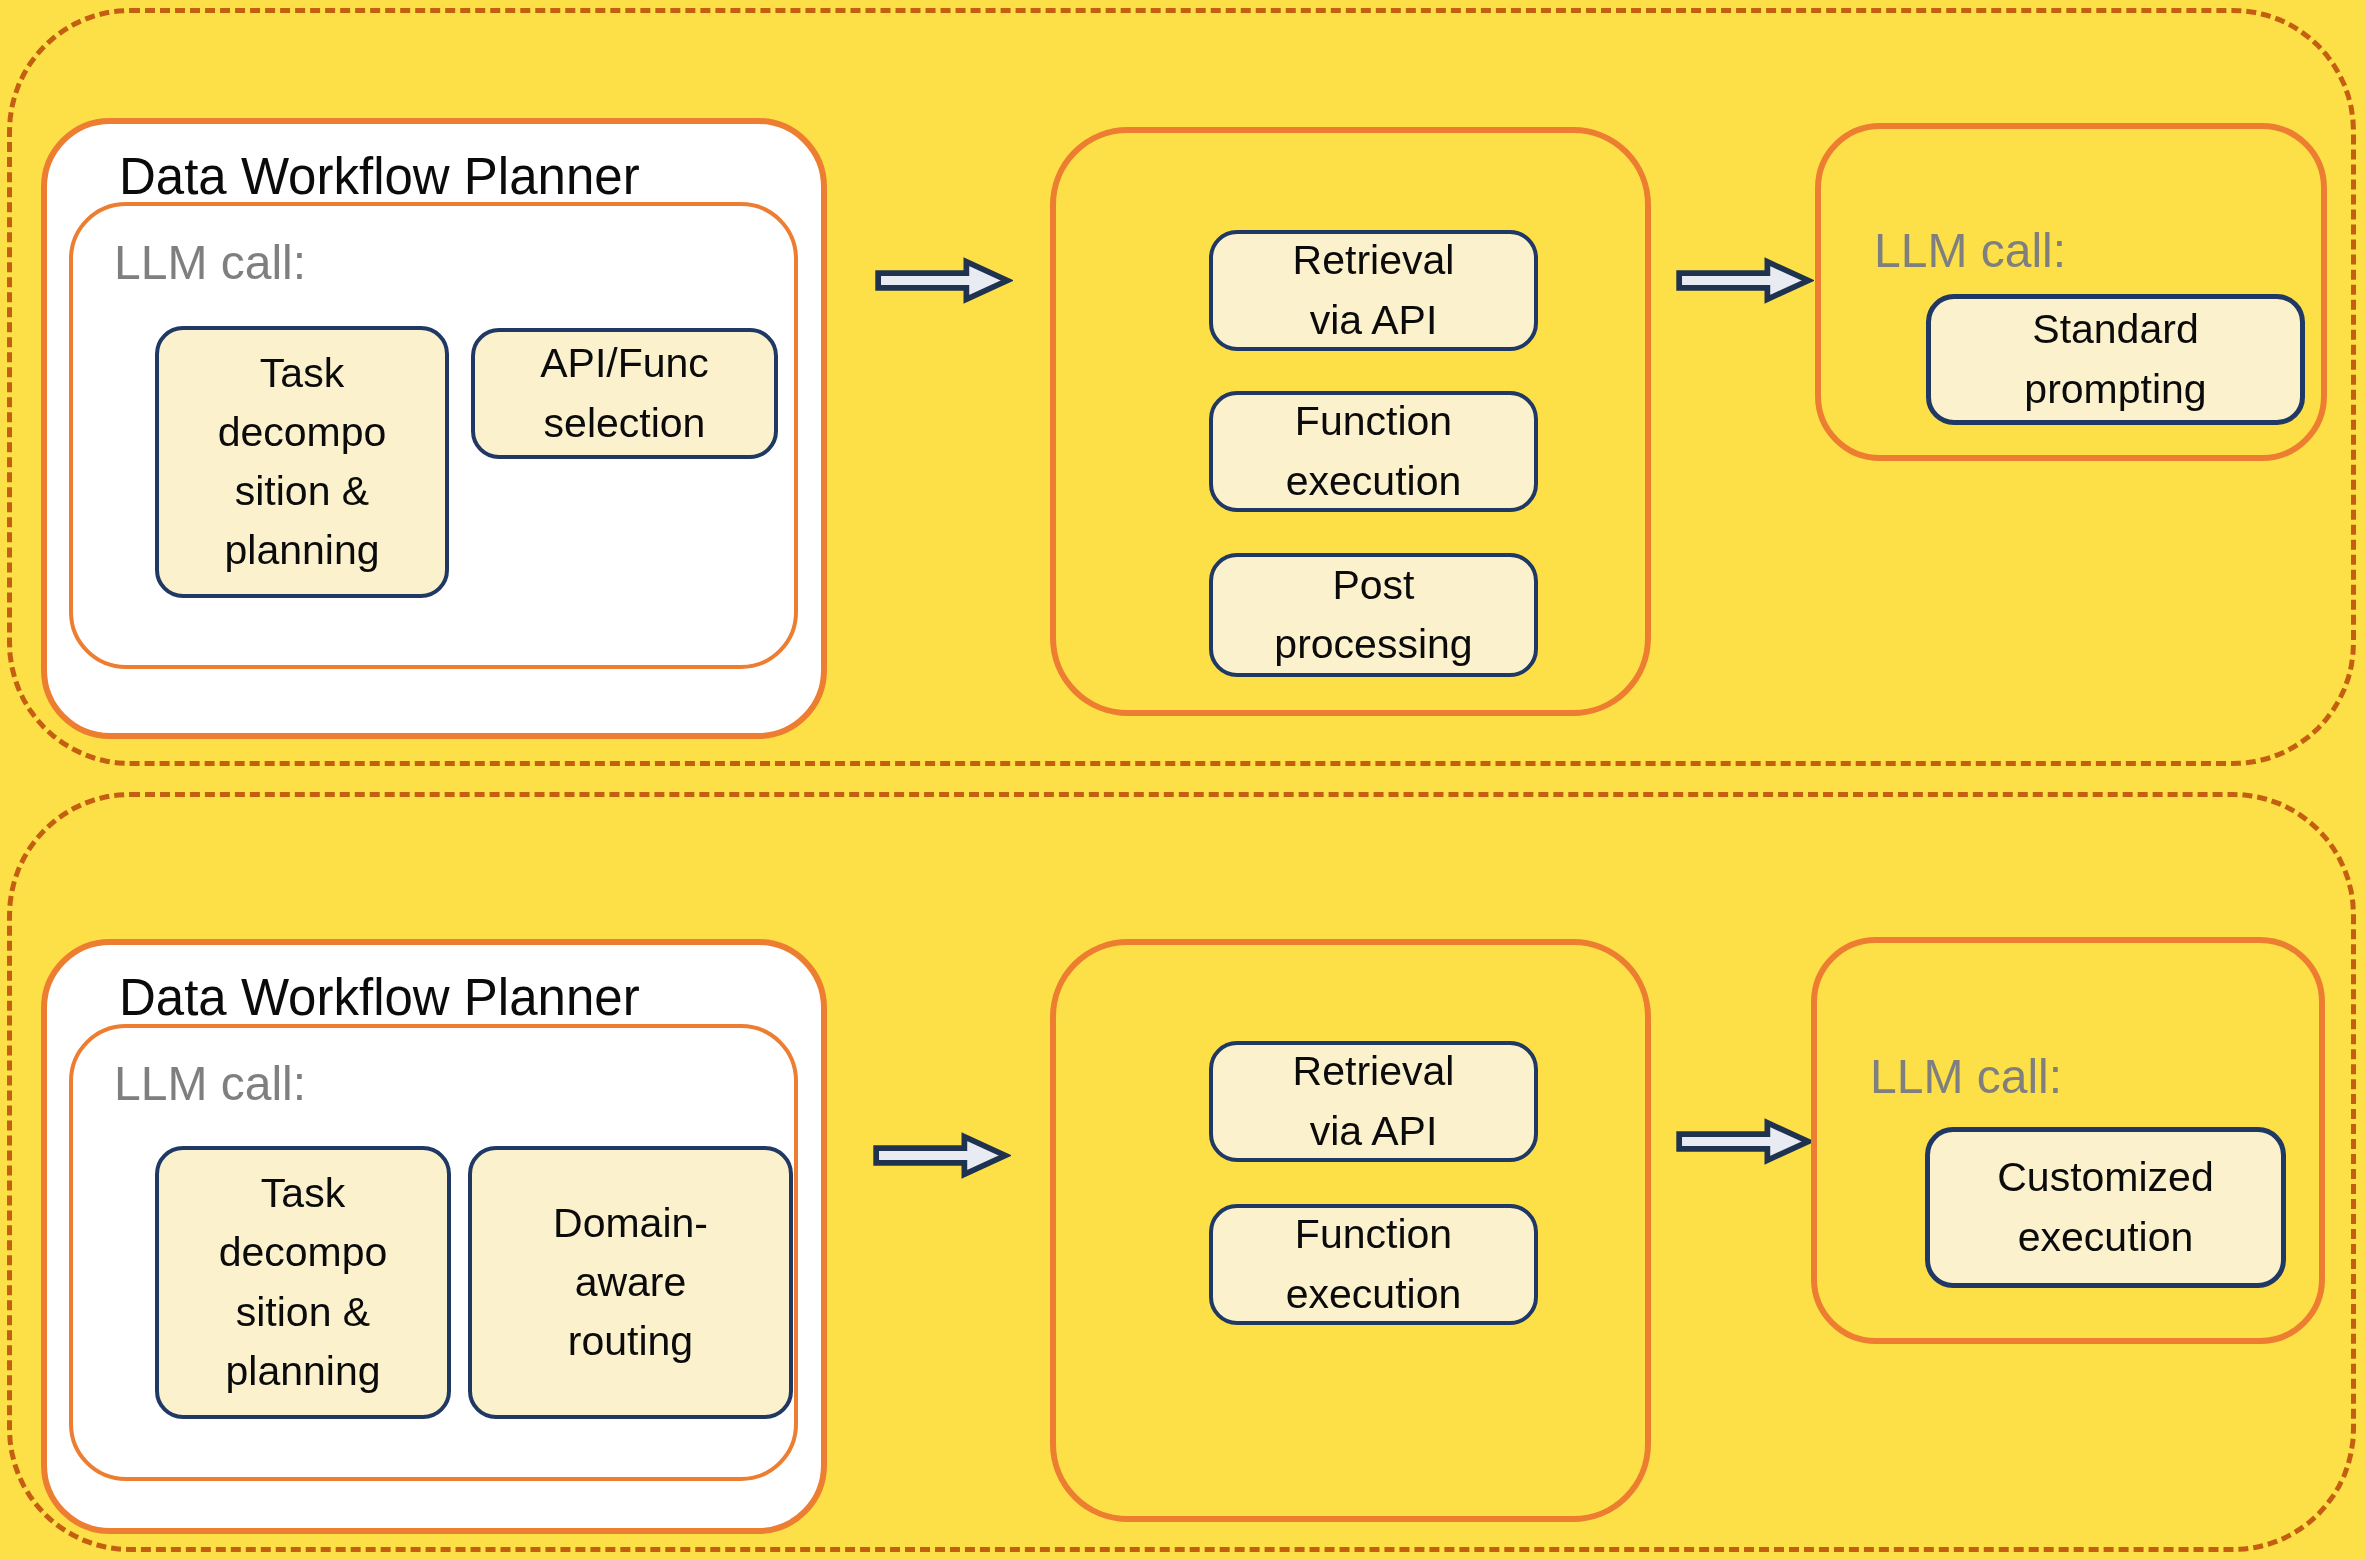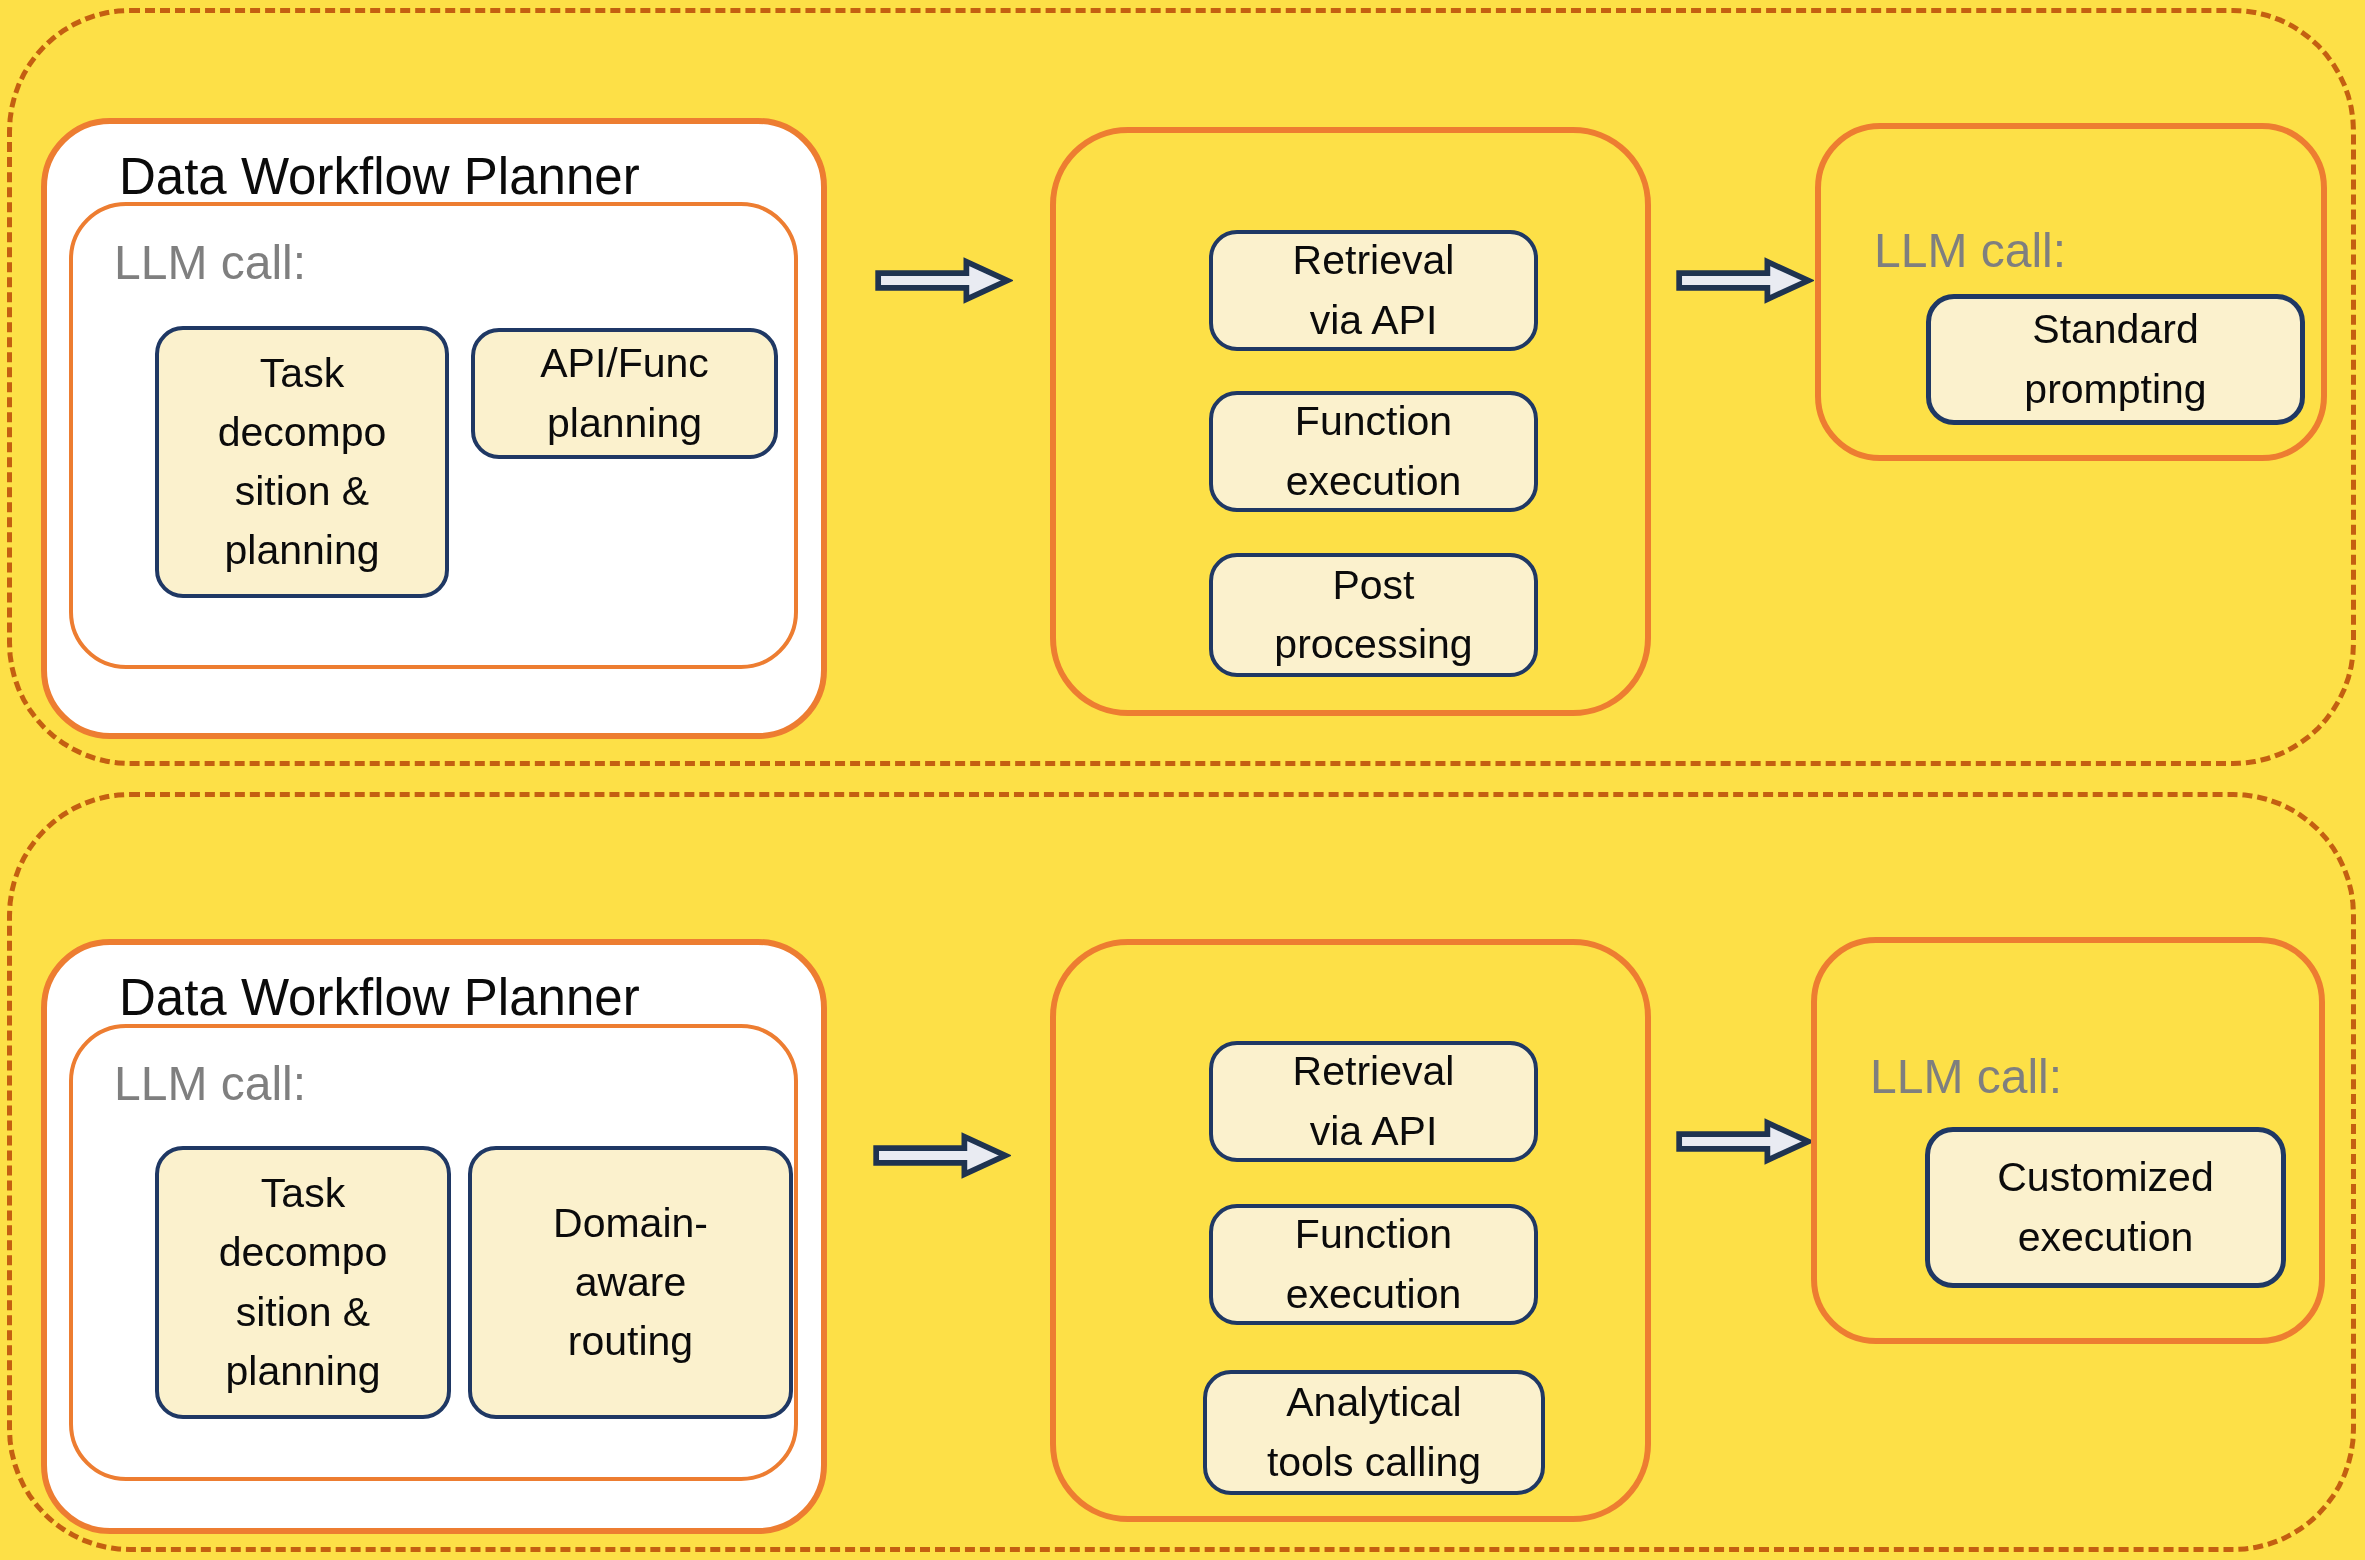--- a/index.html
+++ b/index.html
@@ -93,21 +93,21 @@
 
   <div class="planner-box" style="left:41px; top:118px; width:774px; height:609px;">
     <div class="planner-title">Data Workflow Planner</div>
     <div class="inner-llm-box" style="left:22px; top:78px; width:721px; height:459px;">
       <div class="llm-label" style="left:41px; top:29px;">LLM call:</div>
       <div class="ybox big" style="left:49px; top:120px; width:286px; height:264px;">Task
 decompo
 sition &amp;
 planning</div>
       <div class="ybox" style="left:365px; top:122px; width:299px; height:123px;">API/Func
-planning</div>
+selection</div>
     </div>
   </div>
 
   <svg class="arrow" style="left:874px; top:256px;" viewBox="0 0 170 60">
     <polygon points="5,21 113,21 113,7 163,30 113,53 113,39 5,39" fill="#E9EBF2" stroke="#1F3350" stroke-width="7" stroke-linejoin="miter"></polygon>
   </svg>
 
   <div class="dark-box" style="left:1050px; top:127px; width:589px; height:577px;">
     <div class="ybox" style="left:120px; top:97px; width:321px; height:113px;">Retrieval
 via API</div>
@@ -145,22 +145,20 @@
 
   <svg class="arrow" style="left:872px; top:1131px;" viewBox="0 0 170 60">
     <polygon points="5,21 113,21 113,7 163,30 113,53 113,39 5,39" fill="#E9EBF2" stroke="#1F3350" stroke-width="7" stroke-linejoin="miter"></polygon>
   </svg>
 
   <div class="dark-box" style="left:1050px; top:939px; width:589px; height:571px;">
     <div class="ybox" style="left:120px; top:96px; width:321px; height:113px;">Retrieval
 via API</div>
     <div class="ybox" style="left:120px; top:259px; width:321px; height:113px;">Function
 execution</div>
-    <div class="ybox" style="left:114px; top:425px; width:334px; height:117px;">Analytical
-tools calling</div>
   </div>
 
   <svg class="arrow" style="left:1675px; top:1117px;" viewBox="0 0 170 60">
     <polygon points="5,21 113,21 113,7 163,30 113,53 113,39 5,39" fill="#E9EBF2" stroke="#1F3350" stroke-width="7" stroke-linejoin="miter"></polygon>
   </svg>
 
   <div class="dark-box" style="left:1811px; top:937px; width:502px; height:395px; border-radius:65px;">
     <div class="llm-label" style="left:53px; top:106px;">LLM call:</div>
     <div class="ybox" style="left:75px; top:184px; width:351px; height:151px; border-width:5.7px;">Customized
 execution</div>

